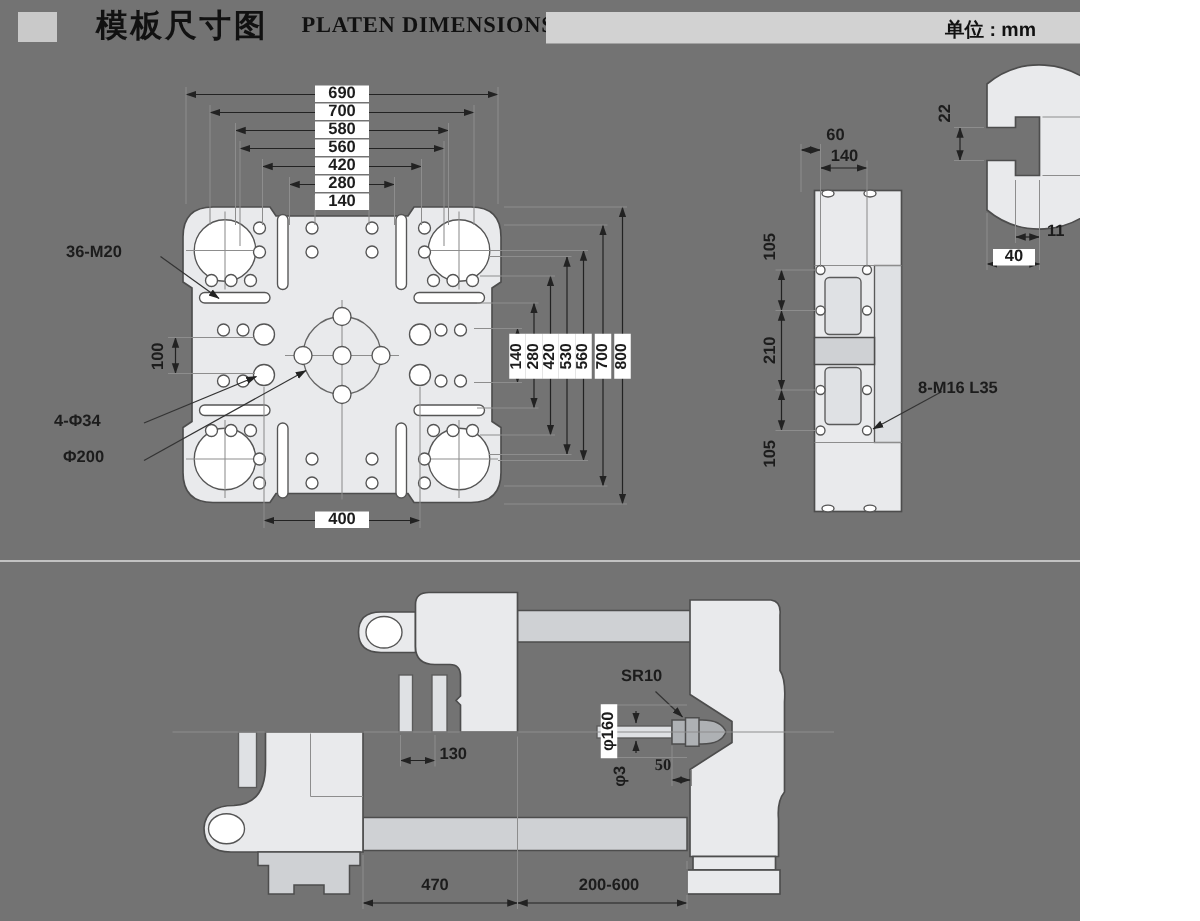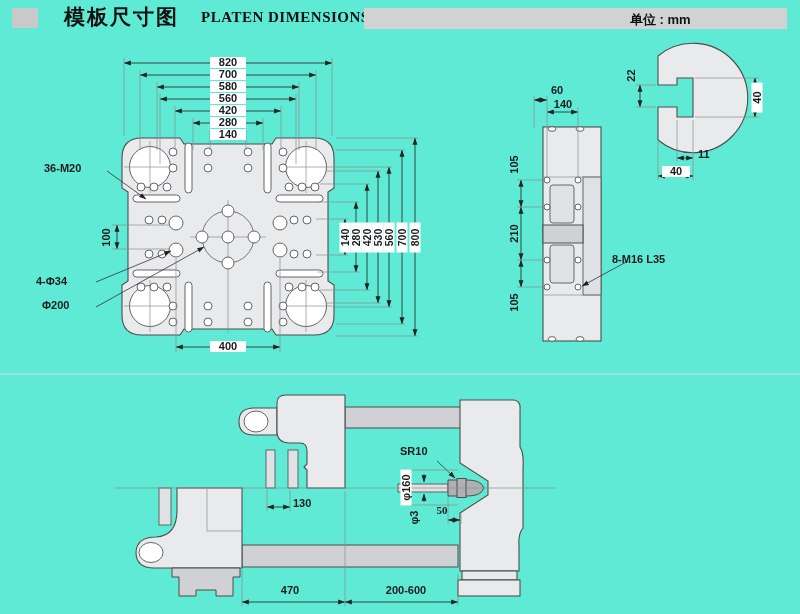--- a/index.html
+++ b/index.html
@@ -1,16 +1,16 @@
 <!DOCTYPE html>
 <html><head>
 <meta charset="utf-8">
 <style>
   html,body{margin:0;padding:0;background:#fff;}
-  #page{position:relative;width:800px;height:614px;background:#5eead4;overflow:hidden;
+  #page{position:relative;width:720px;height:614px;background:#737373;overflow:hidden;
         font-family:"Liberation Sans",sans-serif;}
   .d{position:absolute;font-size:11px;font-weight:600;color:#1c1c1c;text-align:center;
      line-height:11px;height:11px;white-space:nowrap;}
   .v{transform:rotate(-90deg);}
   .bg{background:#fff;}
   .lt{text-align:left;}
   #hdr-zh{position:absolute;left:64px;top:3px;font-size:21px;font-weight:700;color:#111;
           letter-spacing:2px;}
   #hdr-en{position:absolute;left:201px;top:9px;font-size:15px;font-weight:600;color:#111;
           font-family:"Liberation Serif",serif;letter-spacing:.5px;}
@@ -291,21 +291,21 @@
     <line class="ext" x1="458" y1="574" x2="458" y2="606"></line>
   </g>
 </svg>
 
   <div id="hdr-block"></div>
   <div id="hdr-zh">模板尺寸图</div>
   <div id="hdr-en">PLATEN DIMENSIONS</div>
   <div id="unit-bar"></div>
   <div id="unit-txt">单位 : mm</div>
 
-  <div class="d bg" style="left:210px;top:57px;width:36px;">820</div>
+  <div class="d bg" style="left:210px;top:57px;width:36px;">690</div>
   <div class="d bg" style="left:210px;top:69px;width:36px;">700</div>
   <div class="d bg" style="left:210px;top:81px;width:36px;">580</div>
   <div class="d bg" style="left:210px;top:93px;width:36px;">560</div>
   <div class="d bg" style="left:210px;top:105px;width:36px;">420</div>
   <div class="d bg" style="left:210px;top:117px;width:36px;">280</div>
   <div class="d bg" style="left:210px;top:129px;width:36px;">140</div>
 
   <div class="d v bg" style="left:330px;top:232px;width:30px;font-size:10.5px;">140</div>
   <div class="d v bg" style="left:341px;top:232px;width:30px;font-size:10.5px;">280</div>
   <div class="d v bg" style="left:352px;top:232px;width:30px;font-size:10.5px;">420</div>
@@ -327,20 +327,20 @@
   <div class="d v" style="left:499px;top:228px;width:30px;">210</div>
   <div class="d v" style="left:499px;top:297px;width:30px;">105</div>
   <div class="d lt" style="left:612px;top:254px;">8-M16 L35</div>
 
   <div class="d v" style="left:616px;top:70px;width:30px;">22</div>
   <div class="d v bg" style="left:742px;top:92px;width:30px;">40</div>
   <div class="d lt" style="left:698px;top:149px;">11</div>
   <div class="d bg" style="left:662px;top:166px;width:28px;">40</div>
 
   <div class="d lt" style="left:293px;top:498px;">130</div>
-  <div class="d lt" style="left:400px;top:446px;">SR10</div>
+  <div class="d lt" style="left:414px;top:446px;">SR10</div>
   <div class="d v bg" style="left:388px;top:482px;width:36px;">φ160</div>
   <div class="d v" style="left:399px;top:512px;width:30px;">φ3</div>
   <div class="d" style="left:432px;top:505px;width:20px;font-family:Liberation Serif, serif;">50</div>
   <div class="d" style="left:268px;top:585px;width:44px;">470</div>
   <div class="d" style="left:376px;top:585px;width:60px;">200-600</div>
 
 </div>
 
 </body></html>

